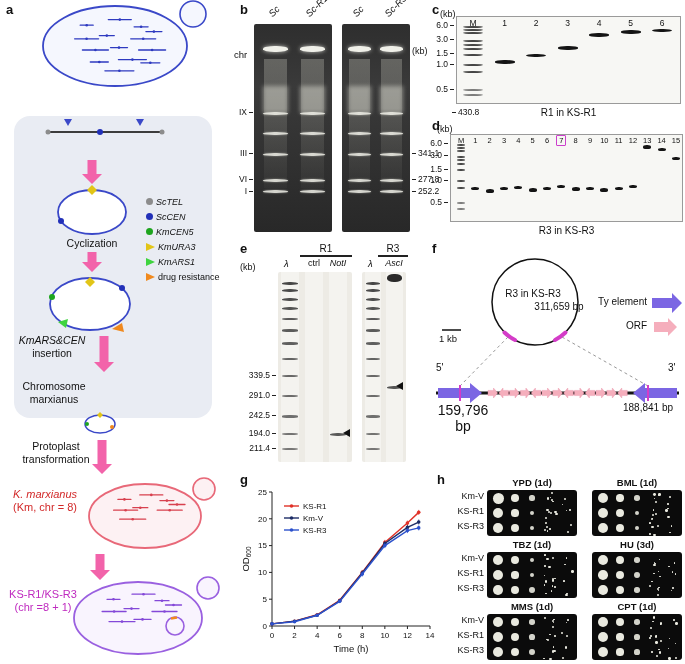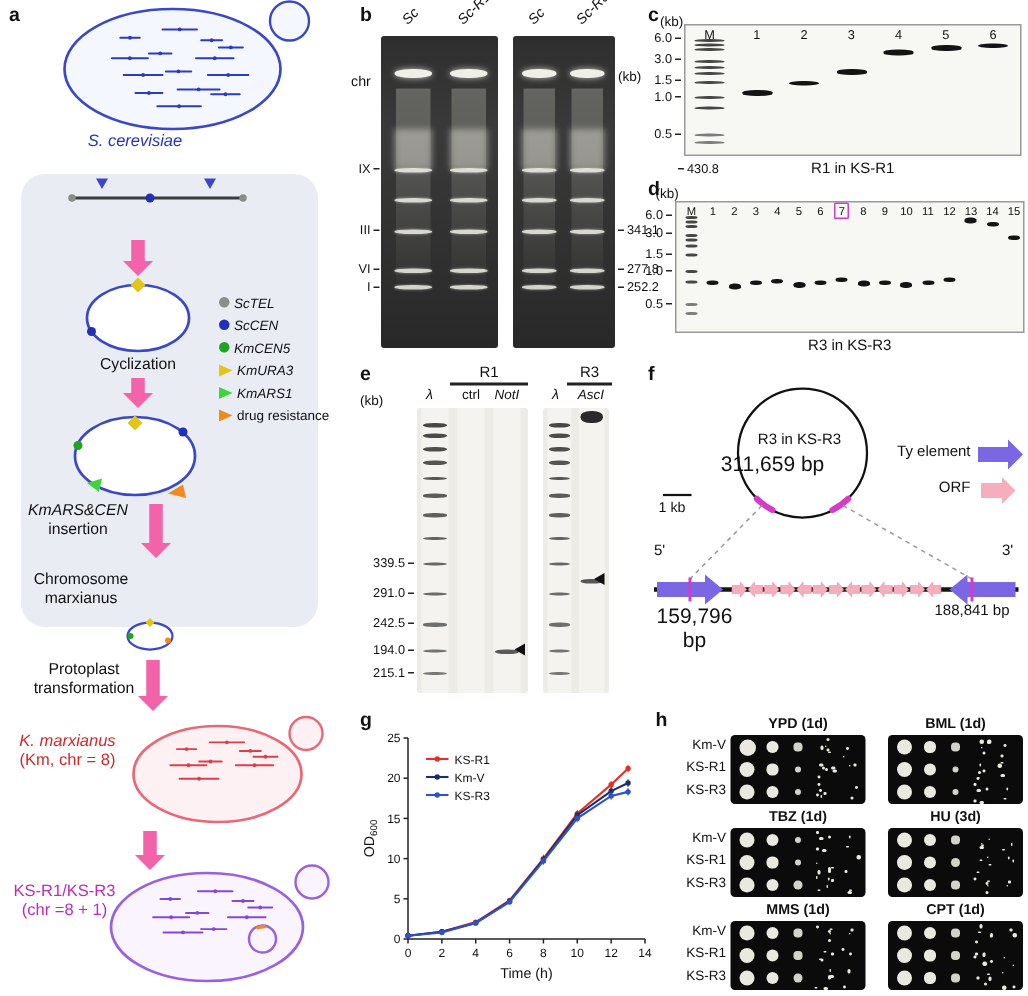--- a/index.html
+++ b/index.html
@@ -163,21 +163,20 @@
           <circle cx="173.5" cy="605.0" r="1.3" fill="#8448d8"></circle>
           <line x1="109.0" y1="621.6" x2="135.0" y2="621.6" stroke="#8448d8" stroke-width="1.3" stroke-linecap="round"></line>
           <circle cx="122.0" cy="621.6" r="1.3" fill="#8448d8"></circle>
           <line x1="134.0" y1="619.4" x2="151.0" y2="619.4" stroke="#8448d8" stroke-width="1.3" stroke-linecap="round"></line>
           <circle cx="142.5" cy="619.4" r="1.3" fill="#8448d8"></circle>
         </g>
         <circle cx="175" cy="626" r="9" fill="none" stroke="#9a60e0" stroke-width="1.6"></circle>
         <line x1="171" y1="618.5" x2="177" y2="617.5" stroke="#f0891e" stroke-width="2.5"></line>
       </g>
     </svg>
-  <div class="txt blue italic" style="left:15px;top:88px;width:150px;font-size:11px">S. cerevisiae</div>
   <div class="txt" style="left:20px;top:237px;width:144px">Cyclization</div>
   <div id="legend-a" class="abs" style="left:146px;top:194px">
       <div class="leg-row">
         <span class="sw-dot" style="background: rgb(140, 140, 140);"></span>
         <span style="font-style: italic;">ScTEL</span>
       </div>
       <div class="leg-row">
         <span class="sw-dot" style="background: rgb(34, 48, 184);"></span>
         <span style="font-style: italic;">ScCEN</span>
       </div>
@@ -457,21 +456,21 @@
         <polygon points="122.80000000000001,150.4 128.3,150.4 128.3,148 132.5,153 128.3,158 128.3,155.6 122.80000000000001,155.6" fill="#f5aebc" stroke="#e890a6" stroke-width="0.4"></polygon>
         <polygon points="143.3,150.4 137.8,150.4 137.8,148 133.60000000000002,153 137.8,158 137.8,155.6 143.3,155.6" fill="#f5aebc" stroke="#e890a6" stroke-width="0.4"></polygon>
         <polygon points="144.4,150.4 149.9,150.4 149.9,148 154.1,153 149.9,158 149.9,155.6 144.4,155.6" fill="#f5aebc" stroke="#e890a6" stroke-width="0.4"></polygon>
         <polygon points="164.89999999999998,150.4 159.39999999999998,150.4 159.39999999999998,148 155.2,153 159.39999999999998,158 159.39999999999998,155.6 164.89999999999998,155.6" fill="#f5aebc" stroke="#e890a6" stroke-width="0.4"></polygon>
         <polygon points="166,150.4 171.5,150.4 171.5,148 175.7,153 171.5,158 171.5,155.6 166,155.6" fill="#f5aebc" stroke="#e890a6" stroke-width="0.4"></polygon>
         <polygon points="176.8,150.4 182.3,150.4 182.3,148 186.5,153 182.3,158 182.3,155.6 176.8,155.6" fill="#f5aebc" stroke="#e890a6" stroke-width="0.4"></polygon>
         <polygon points="197.3,150.4 191.8,150.4 191.8,148 187.60000000000002,153 191.8,158 191.8,155.6 197.3,155.6" fill="#f5aebc" stroke="#e890a6" stroke-width="0.4"></polygon>
       </g>
     </svg>
   <div class="txt" style="left:478px;top:288px;width:110px;font-size:10px">R3 in KS-R3</div>
-  <div class="txt" style="left:460px;top:301px;width:110px;font-size:14px">311,659 bp</div>
+  <div class="txt" style="left:504px;top:301px;width:110px;font-size:10px">311,659 bp</div>
   <div class="abs" style="left:585px;top:296px;width:62px;text-align:right;font-size:10px">Ty element</div>
   <div class="abs" style="left:585px;top:320px;width:62px;text-align:right;font-size:10px">ORF</div>
   <div class="abs" style="left:439px;top:333px;font-size:9.5px">1 kb</div>
   <div class="abs" style="left:436px;top:362px;font-size:10px">5'</div>
   <div class="abs" style="left:668px;top:362px;font-size:10px">3'</div>
   <div class="abs" style="left:428px;top:402px;width:70px;text-align:center;font-size:14px">159,796 bp</div>
   <div class="abs" style="left:613px;top:402px;width:70px;text-align:center;font-size:10px">188,841 bp</div>
 
   <svg id="svg-g" width="200" height="184" style="left:238px;top:480px">
       <line x1="34" y1="12" x2="34" y2="146" class="ax"></line>
@@ -638,21 +637,21 @@
     </div>
     <div class="marker-row" style="left: 242px; top: 411px; width: 34px;">
       <span>242.5</span>
       <i class="mtick"></i>
     </div>
     <div class="marker-row" style="left: 242px; top: 429px; width: 34px;">
       <span>194.0</span>
       <i class="mtick"></i>
     </div>
     <div class="marker-row" style="left: 242px; top: 444px; width: 34px;">
-      <span>215.1</span>
+      <span>211.4</span>
       <i class="mtick"></i>
     </div>
     <div class="rot-label" style="left: 273.5px; top: 8px;">Sc</div>
     <div class="rot-label" style="left: 310.5px; top: 8px;">Sc-R1</div>
     <div class="rot-label" style="left: 357.5px; top: 8px;">Sc</div>
     <div class="rot-label" style="left: 389.5px; top: 8px;">Sc-R3</div>
     <div class="spot-head" style="left: 487px; top: 478px; width: 90px;">YPD (1d)</div>
     <div class="spot-box" style="left: 487px; top: 490px; width: 90px; height: 46px;">
       <div class="spot" style="left: 5.5px; top: 2.5px; width: 11px; height: 11px; opacity: 1;"></div>
       <div class="spot" style="left: 24.1687px; top: 4.16867px; width: 7.66267px; height: 7.66267px; opacity: 1;"></div>

